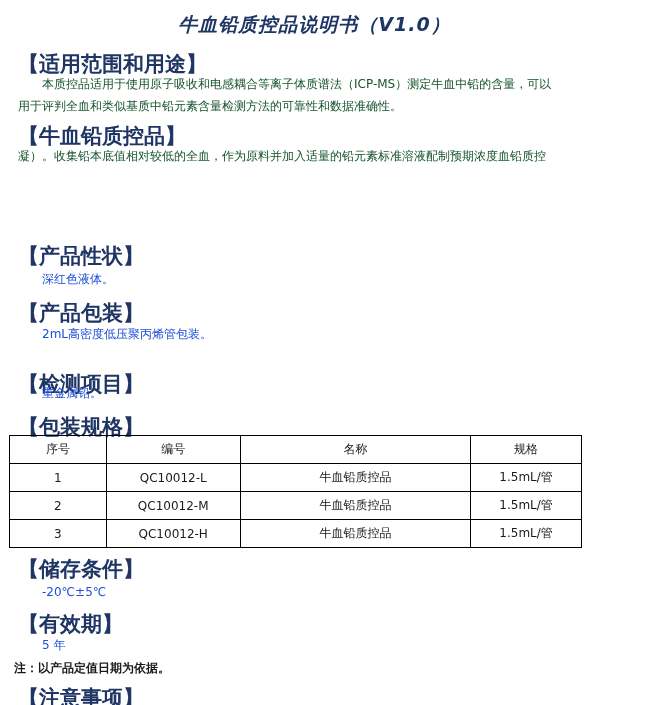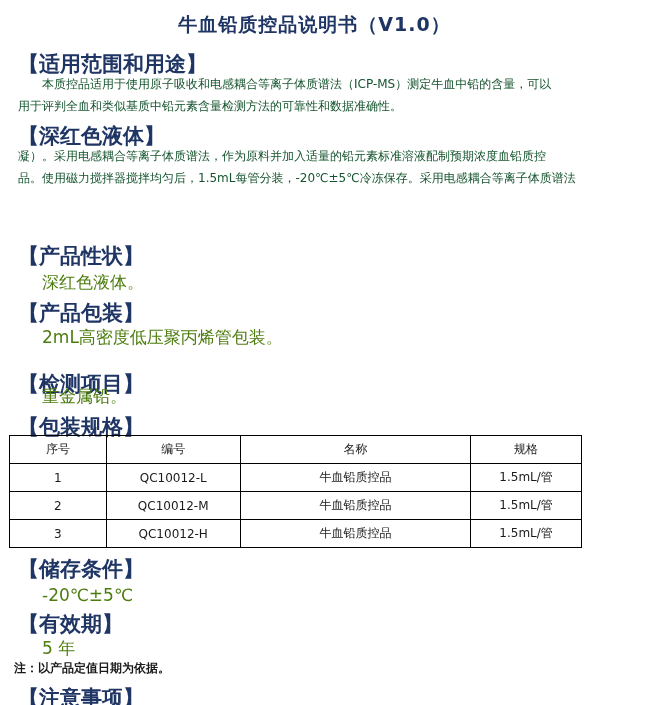--- a/index.html
+++ b/index.html
@@ -3,56 +3,55 @@
 <meta charset="utf-8">
 <style>
   html, body { margin: 0; padding: 0; background: #ffffff; }
   body {
     width: 649px; height: 705px; overflow: hidden; position: relative;
     font-family: "DejaVu Sans", "Liberation Sans", sans-serif;
     color: #1a1a1a;
   }
   .title {
     position: absolute; left: 0; top: 12px; width: 629px; text-align: center;
-    font-size: 19px; font-weight: bold; color: #1f3564; letter-spacing: 1px;
+    font-size: 19px; font-weight: bold; color: #1f3564; letter-spacing: 1px; font-style: italic;
   }
   .heading {
     position: absolute; left: 18px; font-size: 21px; font-weight: bold; color: #1f3564;
     white-space: nowrap;
   }
   .para {
     position: absolute; left: 18px; width: 570px; font-size: 12px; line-height: 22px;
     color: #14532d;
   }
   .para .indent { display: inline-block; width: 24px; }
-  .line { position: absolute; left: 42px; font-size: 17px; color: #4d7c0f; white-space: nowrap; }
+  .line { position: absolute; left: 42px; font-size: 12px; color: #1d4ed8; white-space: nowrap; }
   .note { position: absolute; left: 14px; font-size: 12px; font-weight: bold; color: #1a1a1a; }
   table.spec {
     position: absolute; left: 9px; top: 435px; width: 573px;
     border-collapse: collapse; font-size: 12px; color: #1a1a1a; padding-left: 20px;
   }
   table.spec td, table.spec th {
     border: 1px solid #000; height: 27px; text-align: center; font-weight: normal; padding: 0;
   }
 </style>
 </head>
 <body>
 
 <div class="title">牛血铅质控品说明书（V1.0）</div>
 
 <div class="heading" style="top:50px">【适用范围和用途】</div>
 <div class="para" style="top:73px">
   <div><span class="indent"></span><span>本质控品适用于使用原子吸收和电感耦合等离子体质谱法（ICP-MS）测定牛血中铅的含量，可以</span></div>
   <div><span>用于评判全血和类似基质中铅元素含量检测方法的可靠性和数据准确性。</span></div>
 </div>
 
-<div class="heading" style="top:122px">【深红色液体】</div>
+<div class="heading" style="top:122px">【牛血铅质控品】</div>
 <div class="para" style="top:145px">
-  <div><span>凝）。采用电感耦合等离子体质谱法，作为原料并加入适量的铅元素标准溶液配制预期浓度血铅质控</span></div>
-  <div><span>品。使用磁力搅拌器搅拌均匀后，1.5mL每管分装，-20℃±5℃冷冻保存。采用电感耦合等离子体质谱法</span></div>
+  <div><span>凝）。收集铅本底值相对较低的全血，作为原料并加入适量的铅元素标准溶液配制预期浓度血铅质控</span></div>
 </div>
 
 <div class="heading" style="top:242px">【产品性状】</div>
 <div class="line" style="top:271px">深红色液体。</div>
 
 <div class="heading" style="top:299px">【产品包装】</div>
 <div class="line" style="top:326px">2mL高密度低压聚丙烯管包装。</div>
 
 <div class="heading" style="top:370px">【检测项目】</div>
 <div class="line" style="top:385px">重金属铅。</div>

